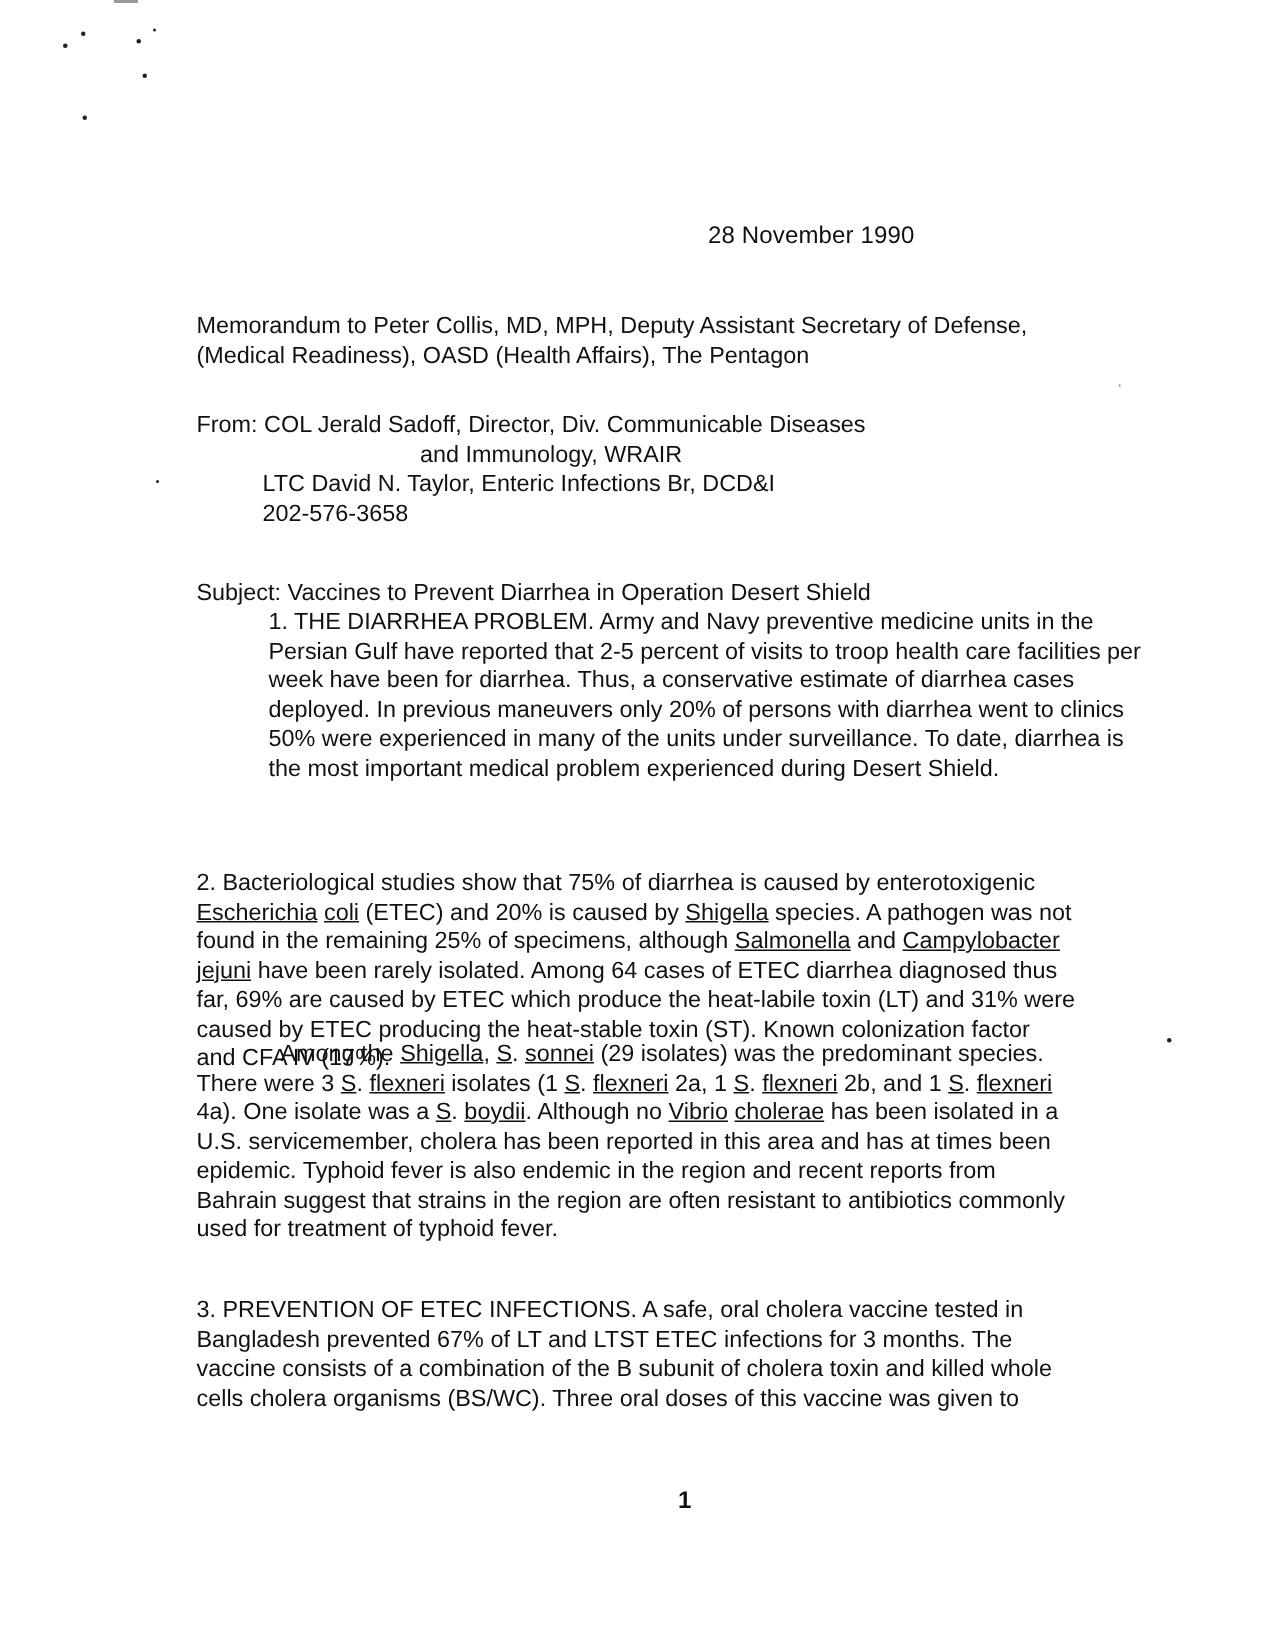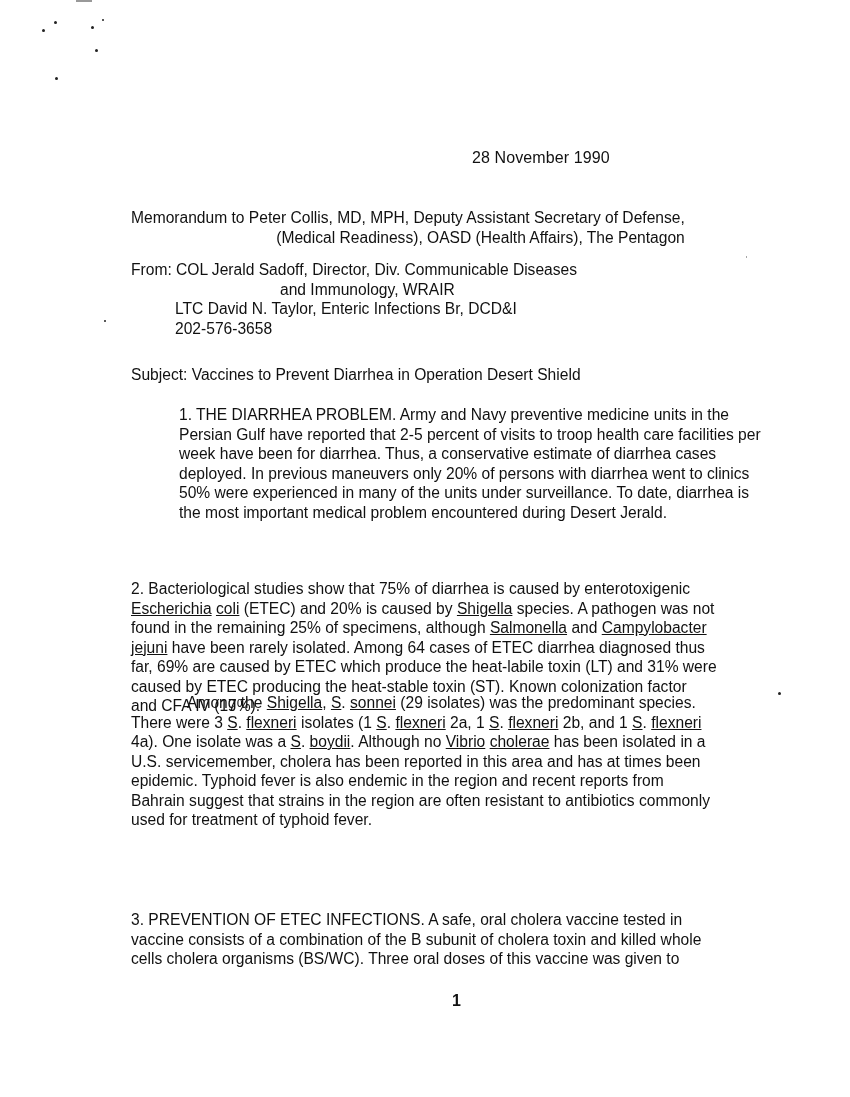--- a/index.html
+++ b/index.html
@@ -27,43 +27,43 @@
 <div class="speck" style="left:91px;top:26px;"></div>
 <div class="speck" style="left:102px;top:19px;width:2px;height:2px;"></div>
 <div class="speck" style="left:95px;top:49px;"></div>
 <div class="speck" style="left:55px;top:77px;"></div>
 <div class="speck" style="left:104px;top:320px;width:2px;height:2px;"></div>
 <div class="speck" style="left:778px;top:692px;width:3px;height:3px;"></div>
 <div class="speck" style="left:746px;top:256px;width:1px;height:2px;background:#888;"></div>
 
 <div class="date">28 November 1990</div>
 
-<div class="block" style="top:208px;text-align:right;">
+<div class="block" style="top:208px;">
   <span class="line">Memorandum to Peter Collis, MD, MPH, Deputy Assistant Secretary of Defense,</span>
   <span class="line">(Medical Readiness), OASD (Health Affairs), The Pentagon</span>
 </div>
 
-<div class="block" style="top:260px;">
+<div class="block" style="top:274px;">
   <span class="line">From:  COL Jerald Sadoff, Director, Div. Communicable Diseases</span>
   <span class="line indent1">and Immunology, WRAIR</span>
   <span class="line indent2">LTC David N. Taylor, Enteric Infections Br, DCD&amp;I</span>
   <span class="line indent2">202-576-3658</span>
 </div>
 
-<div class="block" style="top:365px;">
+<div class="block" style="top:386px;">
   <span class="line">Subject:  Vaccines to Prevent Diarrhea in Operation Desert Shield</span>
 </div>
 
 <div class="block" style="top:405px;margin-left:48px;">
   <span class="line">1.  THE DIARRHEA PROBLEM.  Army and Navy preventive medicine units in the</span>
   <span class="line">Persian Gulf have reported that 2-5 percent of visits to troop health care facilities per</span>
   <span class="line">week have been for diarrhea.  Thus, a conservative estimate of diarrhea cases</span>
   <span class="line">deployed.  In previous maneuvers only 20% of persons with diarrhea went to clinics</span>
   <span class="line">50% were experienced in many of the units under surveillance.  To date, diarrhea is</span>
-  <span class="line">the most important medical problem encountered during Desert Jerald.</span>
+  <span class="line">the most important medical problem experienced during Desert Shield.</span>
 </div>
 
 <div class="block" style="top:579px;">
   <span class="line">2.  Bacteriological studies show that 75% of diarrhea is caused by enterotoxigenic</span>
   <span class="line"><span class="u">Escherichia</span><span> </span><span class="u">coli</span><span> (ETEC) and 20% is caused by </span><span class="u">Shigella</span><span> species.  A pathogen was not</span></span>
   <span class="line"><span>found in the remaining 25% of specimens, although </span><span class="u">Salmonella</span><span> and </span><span class="u">Campylobacter</span></span>
   <span class="line"><span class="u">jejuni</span><span> have been rarely isolated.  Among 64 cases of ETEC diarrhea diagnosed thus</span></span>
   <span class="line">far, 69% are caused by ETEC which produce the heat-labile toxin (LT) and 31% were</span>
   <span class="line">caused by ETEC producing the heat-stable toxin (ST).  Known colonization factor</span>
   <span class="line">and CFA IV (17%).</span>
@@ -72,19 +72,20 @@
 <div class="block" style="top:693px;">
   <span class="line indent3"><span>Among the </span><span class="u">Shigella</span><span>, </span><span class="u">S</span><span>. </span><span class="u">sonnei</span><span> (29 isolates) was the predominant species.</span></span>
   <span class="line"><span>There were 3 </span><span class="u">S</span><span>. </span><span class="u">flexneri</span><span> isolates (1 </span><span class="u">S</span><span>. </span><span class="u">flexneri</span><span> 2a, 1 </span><span class="u">S</span><span>. </span><span class="u">flexneri</span><span> 2b, and 1 </span><span class="u">S</span><span>. </span><span class="u">flexneri</span></span>
   <span class="line"><span>4a).  One isolate was a </span><span class="u">S</span><span>. </span><span class="u">boydii</span><span>.  Although no </span><span class="u">Vibrio</span><span> </span><span class="u">cholerae</span><span> has been isolated in a</span></span>
   <span class="line">U.S. servicemember, cholera has been reported in this area and has at times been</span>
   <span class="line">epidemic.  Typhoid fever is also endemic in the region and recent reports from</span>
   <span class="line">Bahrain suggest that strains in the region are often resistant to antibiotics commonly</span>
   <span class="line">used for treatment of typhoid fever.</span>
 </div>
 
-<div class="block" style="top:910px;">
+<div class="block" style="top:864px;">
   <span class="line">3.  PREVENTION OF ETEC INFECTIONS.  A safe, oral cholera vaccine tested in</span>
+  <span class="line">Bangladesh prevented 67% of LT and LTST ETEC infections for 3 months.  The</span>
   <span class="line">vaccine consists of a combination of the B subunit of cholera toxin and killed whole</span>
   <span class="line">cells cholera organisms (BS/WC).  Three oral doses of this vaccine was given to</span>
 </div>
 
 <div class="pagenum">1</div>
 
 </body></html>

